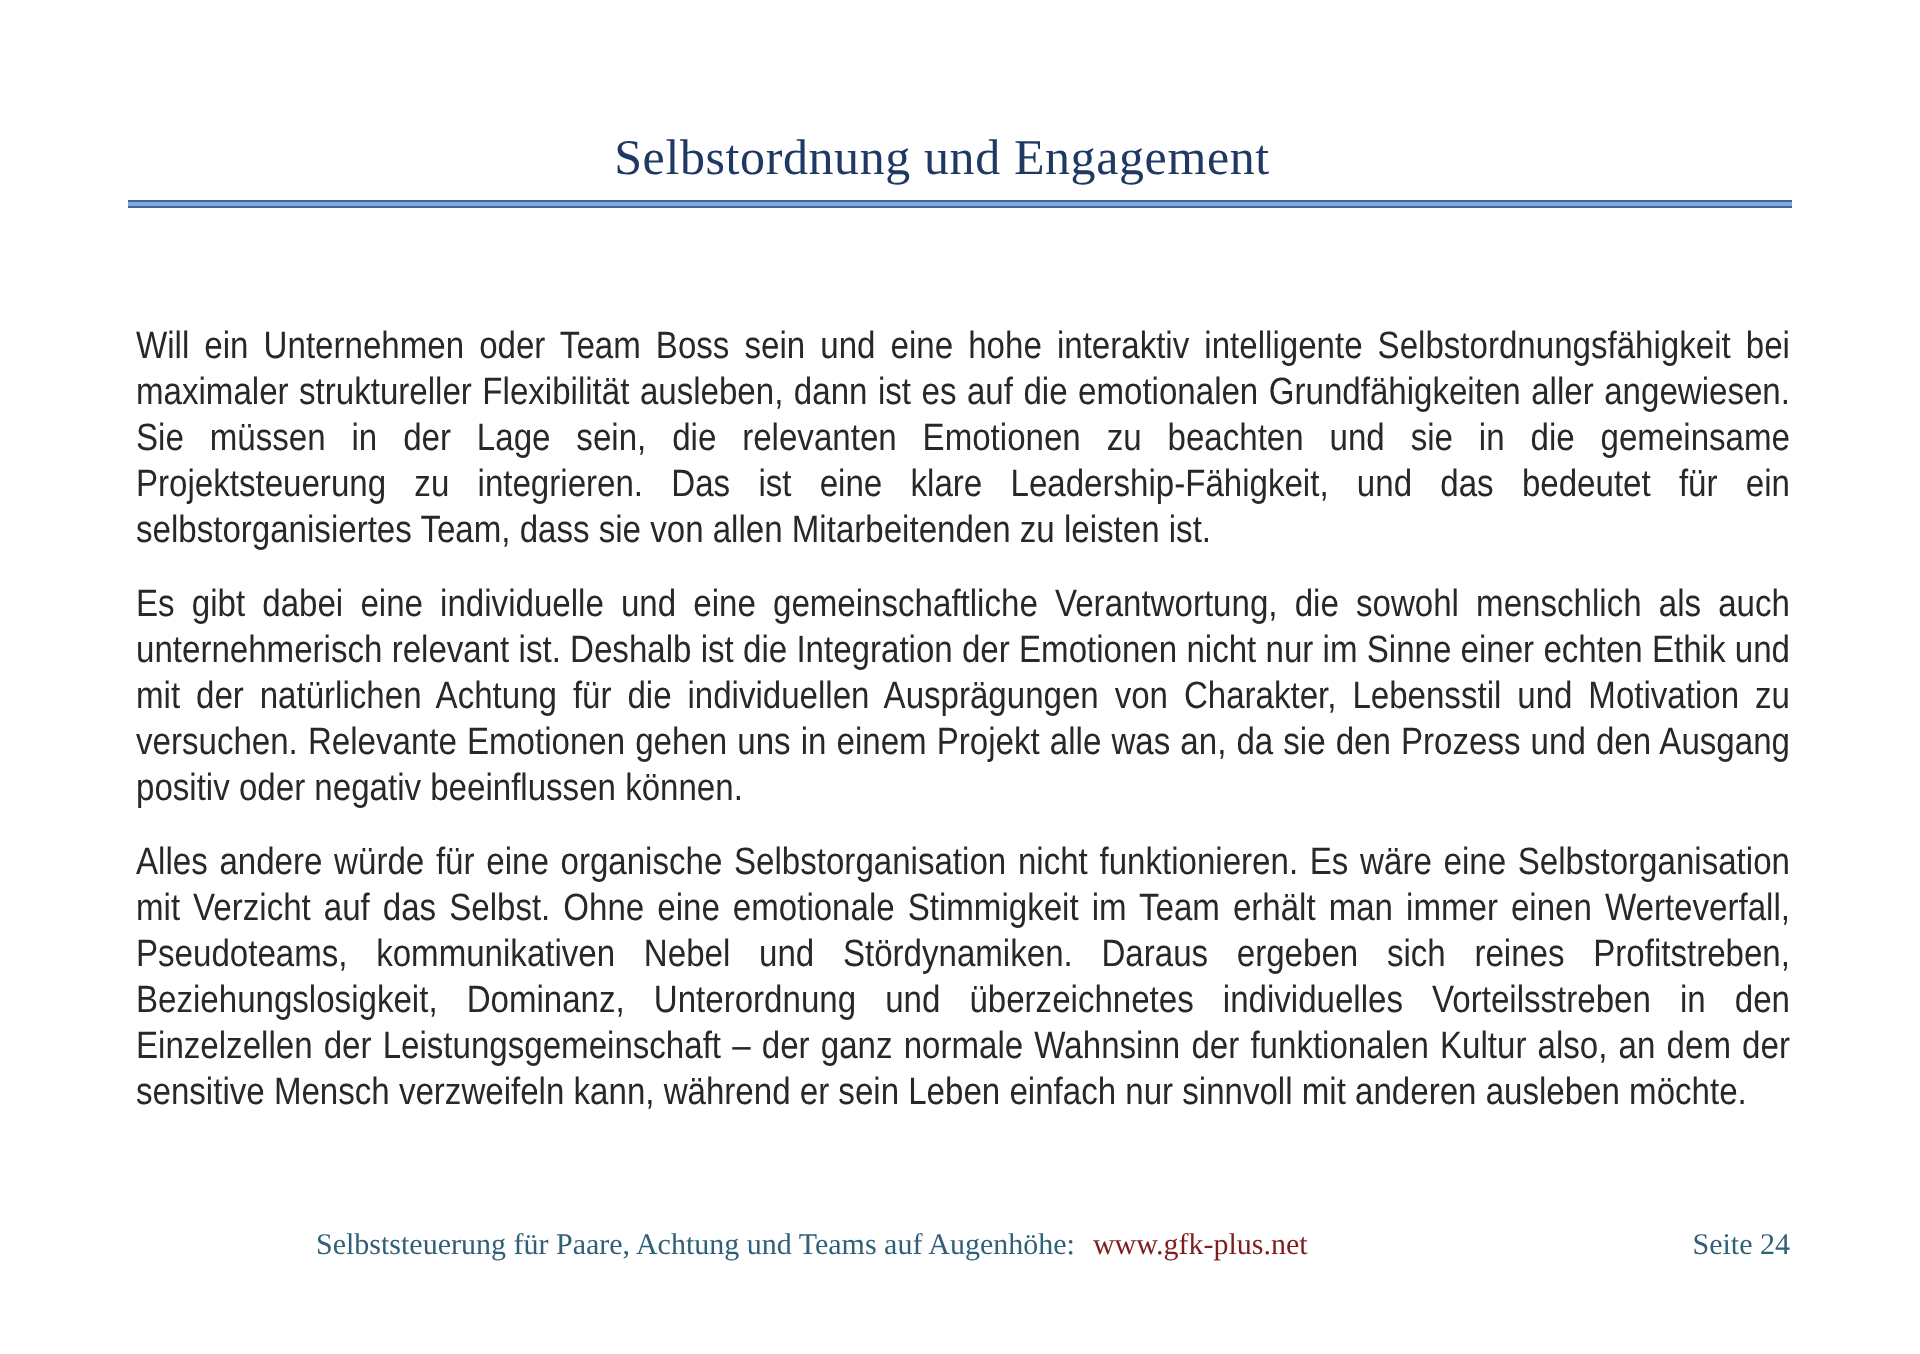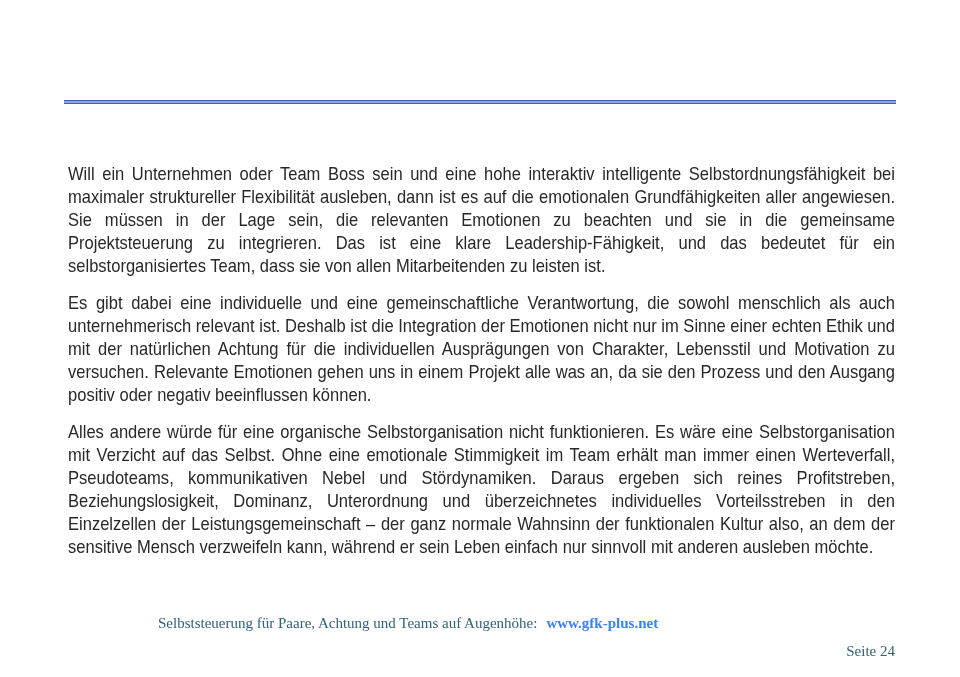--- a/index.html
+++ b/index.html
@@ -64,37 +64,36 @@
     color: #2f6077;
   }
   .footer-caption {
     position: absolute;
     left: 158px;
     top: 0;
     white-space: nowrap;
   }
   .footer-website {
     margin-left: 9px;
-    color: #3b82f6;
+    color: #7f1d1d;
     text-decoration: none;
-    font-weight: bold;
   }
   .page-number {
     position: absolute;
     right: 65px;
     top: 0;
     white-space: nowrap;
-    margin-top: 28px;
   }
 </style>
 </head>
 <body>
 
 <div class="page">
 
+  <div class="page-title">Selbstordnung und Engagement</div>
 
   <div class="title-divider"></div>
 
   <div class="body-text">
     <p>Will ein Unternehmen oder Team Boss sein und eine hohe interaktiv intelligente Selbstordnungsfähigkeit bei maximaler struktureller Flexibilität ausleben, dann ist es auf die emotionalen Grundfähigkeiten aller angewiesen. Sie müssen in der Lage sein, die relevanten Emotionen zu beachten und sie in die gemein­same Projektsteuerung zu integrieren. Das ist eine klare Leadership-Fähigkeit, und das bedeutet für ein selbstorganisiertes Team, dass sie von allen Mitarbeitenden zu leisten ist.</p>
     <p>Es gibt dabei eine individuelle und eine gemeinschaftliche Verantwortung, die sowohl menschlich als auch unternehmerisch relevant ist. Deshalb ist die Integration der Emotionen nicht nur im Sinne einer echten Ethik und mit der natürlichen Achtung für die individuellen Ausprägungen von Charakter, Lebens­stil und Motivation zu versuchen. Relevante Emotionen gehen uns in einem Projekt alle was an, da sie den Prozess und den Ausgang positiv oder negativ beeinflussen können.</p>
     <p>Alles andere würde für eine organische Selbstorganisation nicht funktionieren. Es wäre eine Selbstor­ganisation mit Verzicht auf das Selbst. Ohne eine emotionale Stimmigkeit im Team erhält man immer einen Werteverfall, Pseudoteams, kommunikativen Nebel und Stördynamiken. Daraus ergeben sich rei­nes Profitstreben, Beziehungslosigkeit, Dominanz, Unterordnung und überzeichnetes individuelles Vor­teilsstreben in den Einzelzellen der Leistungsgemeinschaft – der ganz normale Wahnsinn der funktio­nalen Kultur also, an dem der sensitive Mensch verzweifeln kann, während er sein Leben einfach nur sinnvoll mit anderen ausleben möchte.</p>
   </div>
 
   <div class="footer">

